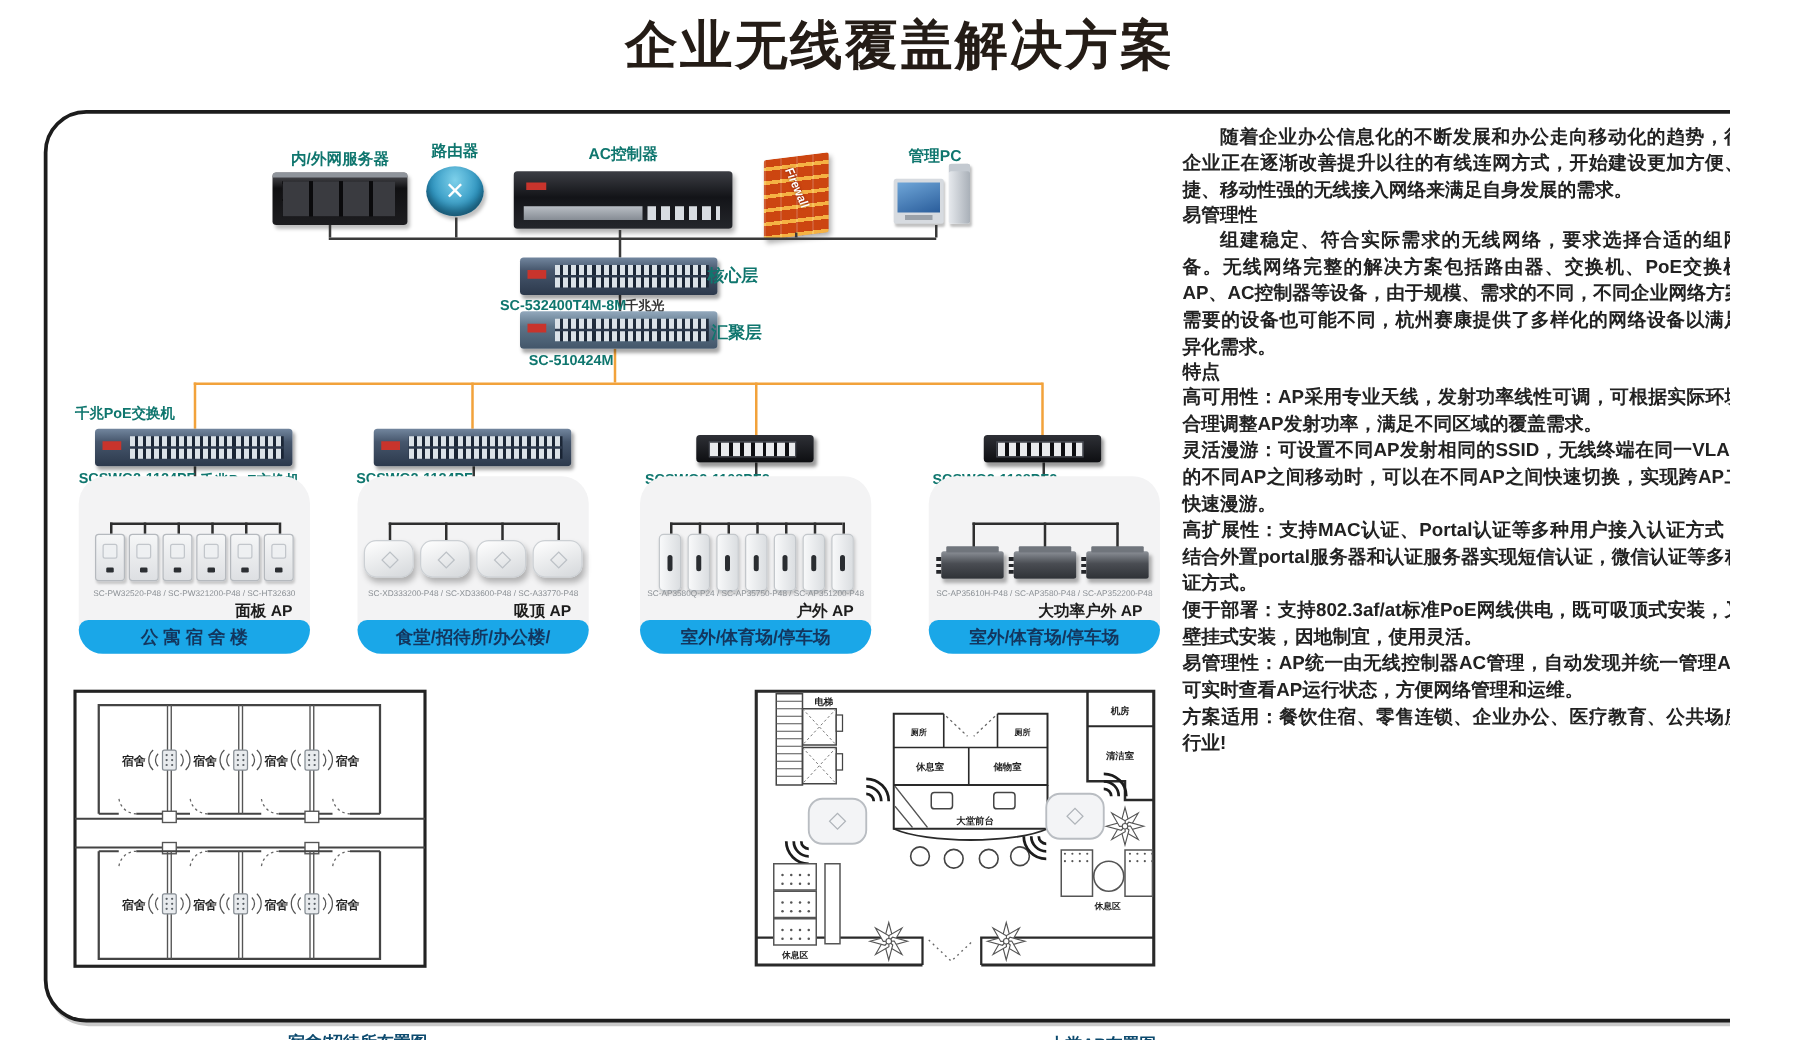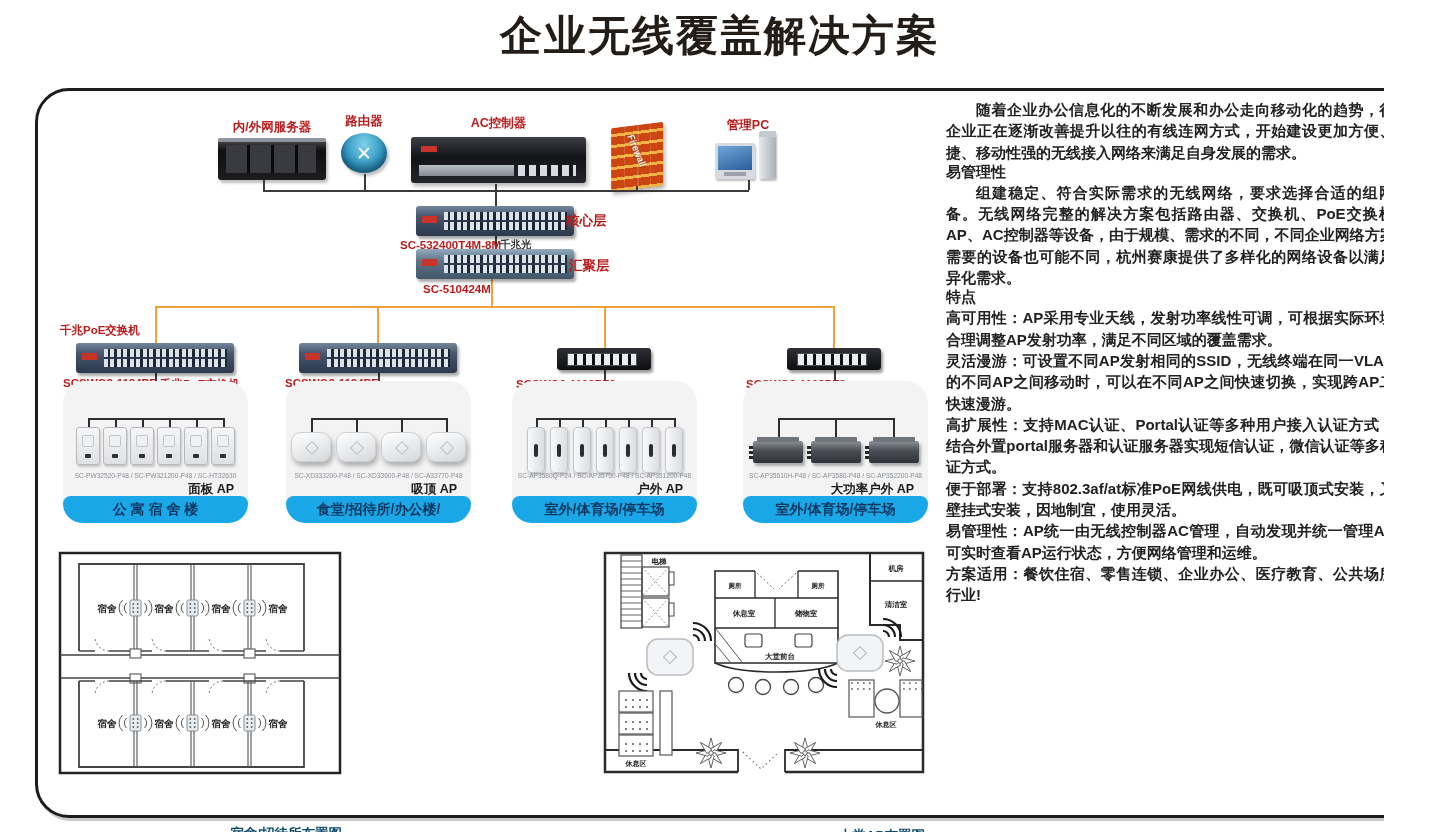--- a/index.html
+++ b/index.html
@@ -5,21 +5,21 @@
   html,body{margin:0;padding:0;background:#fff;width:1440px;height:832px;
     font-family:"Liberation Sans","DejaVu Sans",sans-serif;}
   #stage{position:relative;width:1384px;height:832px;overflow:hidden;background:#fff;}
   
   #page-title{position:absolute;left:0;top:8px;width:1440px;text-align:center;
     font-size:42px;font-weight:bold;letter-spacing:2px;color:#241c16;}
   
   #frame{position:absolute;left:35px;top:88px;width:1376px;height:724px;
     border:3px solid #1c1c1c;border-radius:34px;background:#fff;
     box-shadow:2px 3px 0 #c9c9c9;}
-  .lbl{position:absolute;font-size:12.5px;font-weight:bold;color:#b91c1c;white-space:nowrap;}
+  .lbl{position:absolute;font-size:12.5px;font-weight:bold;color:#0f766e;white-space:nowrap;}
   .lbl.sm{font-size:11.5px;}
   .lbl.xs{font-size:10.5px;font-weight:normal;color:#333;}
   .lbl.ctr{text-align:center;}
   
   .hl,.vl{position:absolute;background:#3a3a3a;}
   .hl{height:1.6px;} .vl{width:1.6px;}
   .hl.or,.vl.or{background:#f2a23b;} .hl.or{height:2.4px;} .vl.or{width:2.4px;}
   
   .server{position:absolute;width:108px;height:42px;border-radius:3px;
     background:linear-gradient(180deg,#55555a,#101012 30%,#1d1d20);box-shadow:2px 3px 3px rgba(0,0,0,.25);}

